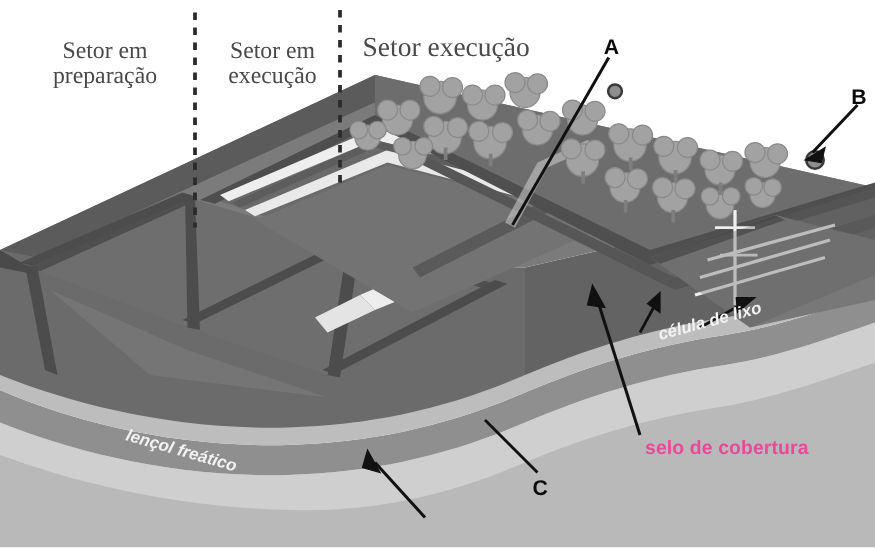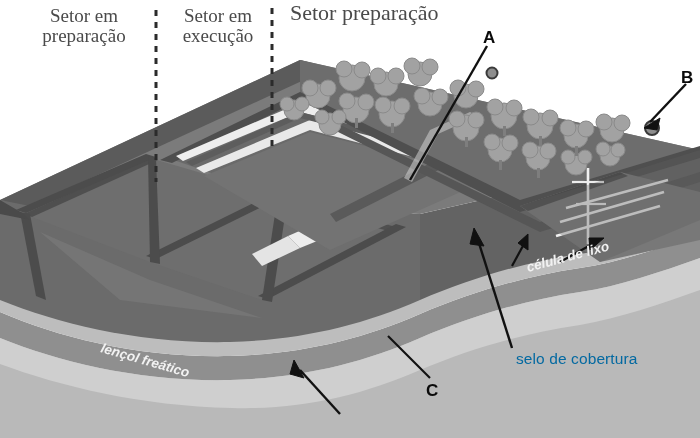--- a/index.html
+++ b/index.html
@@ -4,32 +4,32 @@
 <title>Aterro Sanitario Diagram</title>
 <style>
   html,body{margin:0;padding:0;background:#ffffff;}
   body{width:700px;height:438px;overflow:hidden;
        font-family:"Liberation Sans",sans-serif;}
   #stage{position:relative;width:700px;height:438px;background:#fff;}
   svg#art{position:absolute;left:0;top:0;width:700px;height:438px;}
 
   .hdr{position:absolute;text-align:center;color:#4a4a4a;
        font-family:"Liberation Serif",serif;line-height:1.05;
-       white-space:pre-line;}
+       white-space:pre-line;margin-top:25px;}
   #hdr-prep{left:18px;  top:6px;  width:132px; font-size:19px;}
   #hdr-exec{left:168px; top:6px;  width:100px; font-size:19px;}
   #hdr-conc{left:290px; top:1px;  width:190px; font-size:22px; text-align:left;}
 
   .mk{position:absolute;color:#0b0b0b;font-weight:bold;font-size:17px;
       font-family:"Liberation Sans",sans-serif;}
   #mk-a{left:483px; top:28px;}
   #mk-b{left:681px; top:68px;}
   #mk-c{left:426px; top:381px;}
 
-  .blab{position:absolute;color:#0369a1;font-weight:normal;font-size:15.5px;
+  .blab{position:absolute;color:#ec4899;font-weight:bold;font-size:15.5px;
         font-family:"Liberation Sans",sans-serif;letter-spacing:.1px;}
   #lab-selo{left:516px; top:350px;}
   #lab-cam{left:330px; top:417px;}
 </style>
 </head>
 <body>
 
 <div id="stage">
 
   <svg id="art" viewBox="0 0 700 438">
@@ -270,21 +270,21 @@
         <line x1="272" y1="8" x2="272" y2="150"></line>
       </g>
 
     </g>
   </svg>
 
   <div class="hdr" id="hdr-prep">Setor em
 preparação</div>
   <div class="hdr" id="hdr-exec">Setor em
 execução</div>
-  <div class="hdr" id="hdr-conc">Setor preparação</div>
+  <div class="hdr" id="hdr-conc">Setor execução</div>
 
   <div class="mk" id="mk-a">A</div>
   <div class="mk" id="mk-b">B</div>
   <div class="mk" id="mk-c">C</div>
 
   <div class="blab" id="lab-selo">selo de cobertura</div>
 
 </div>
 
 </body></html>

